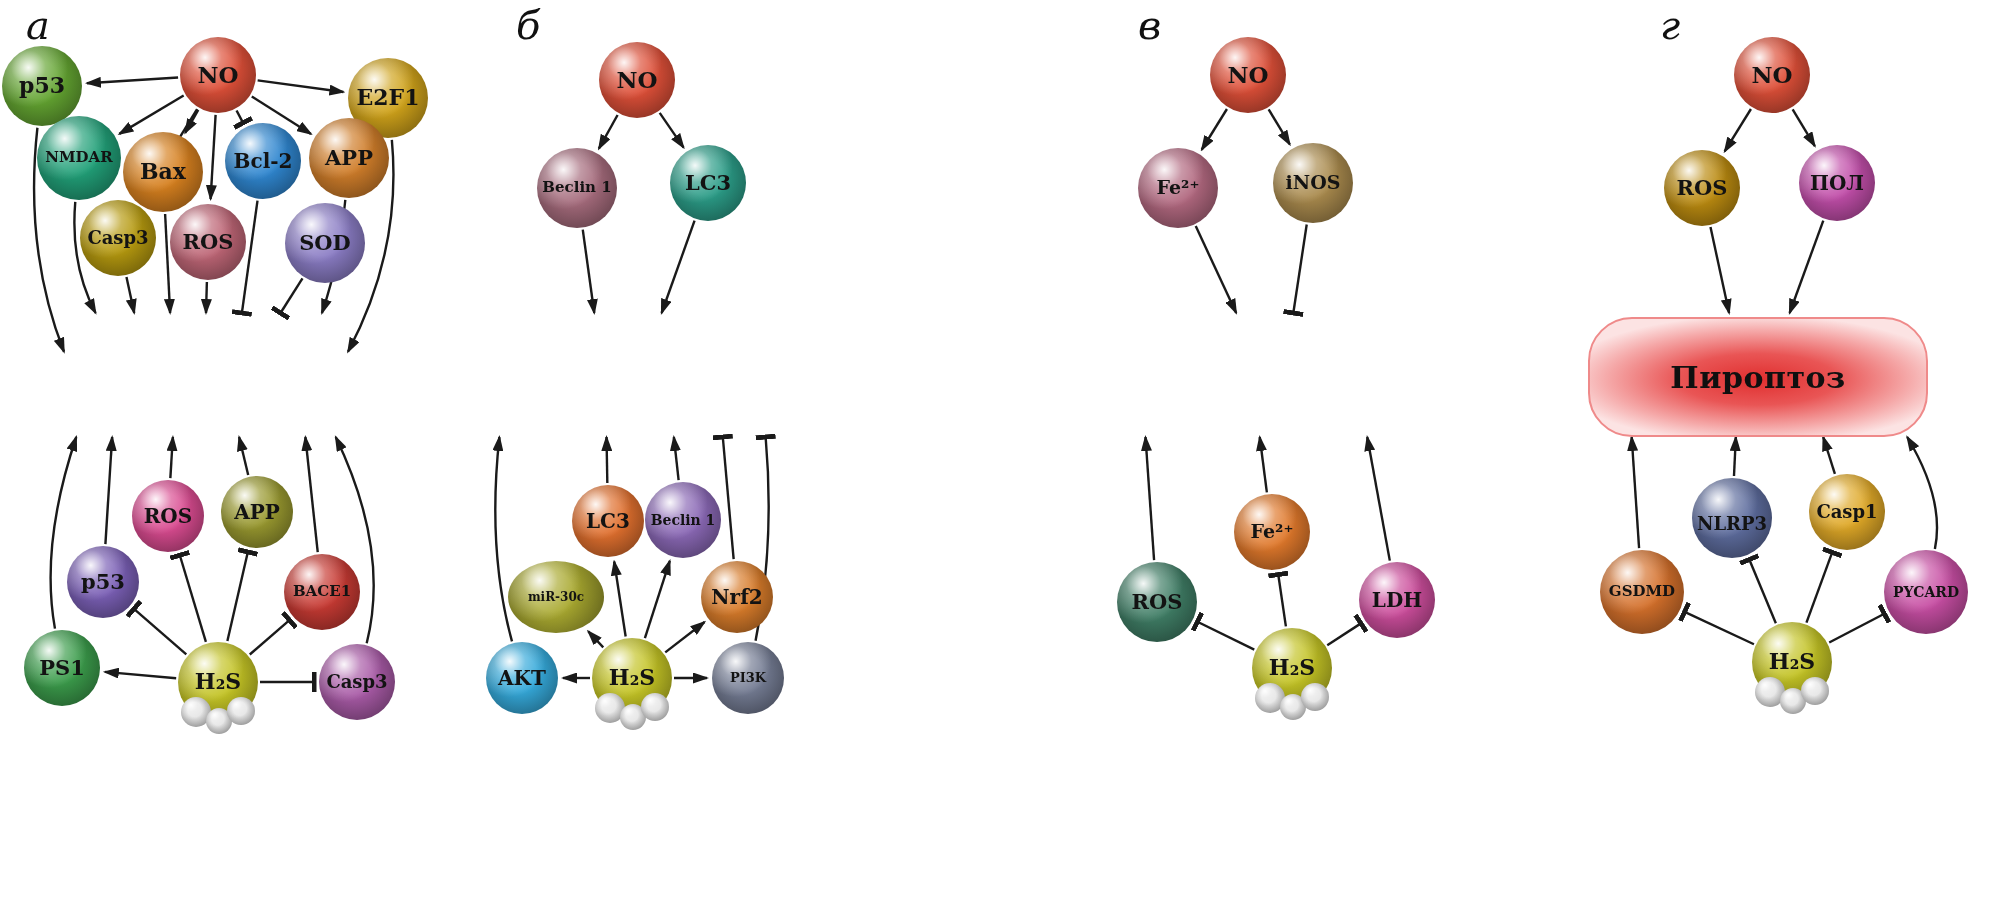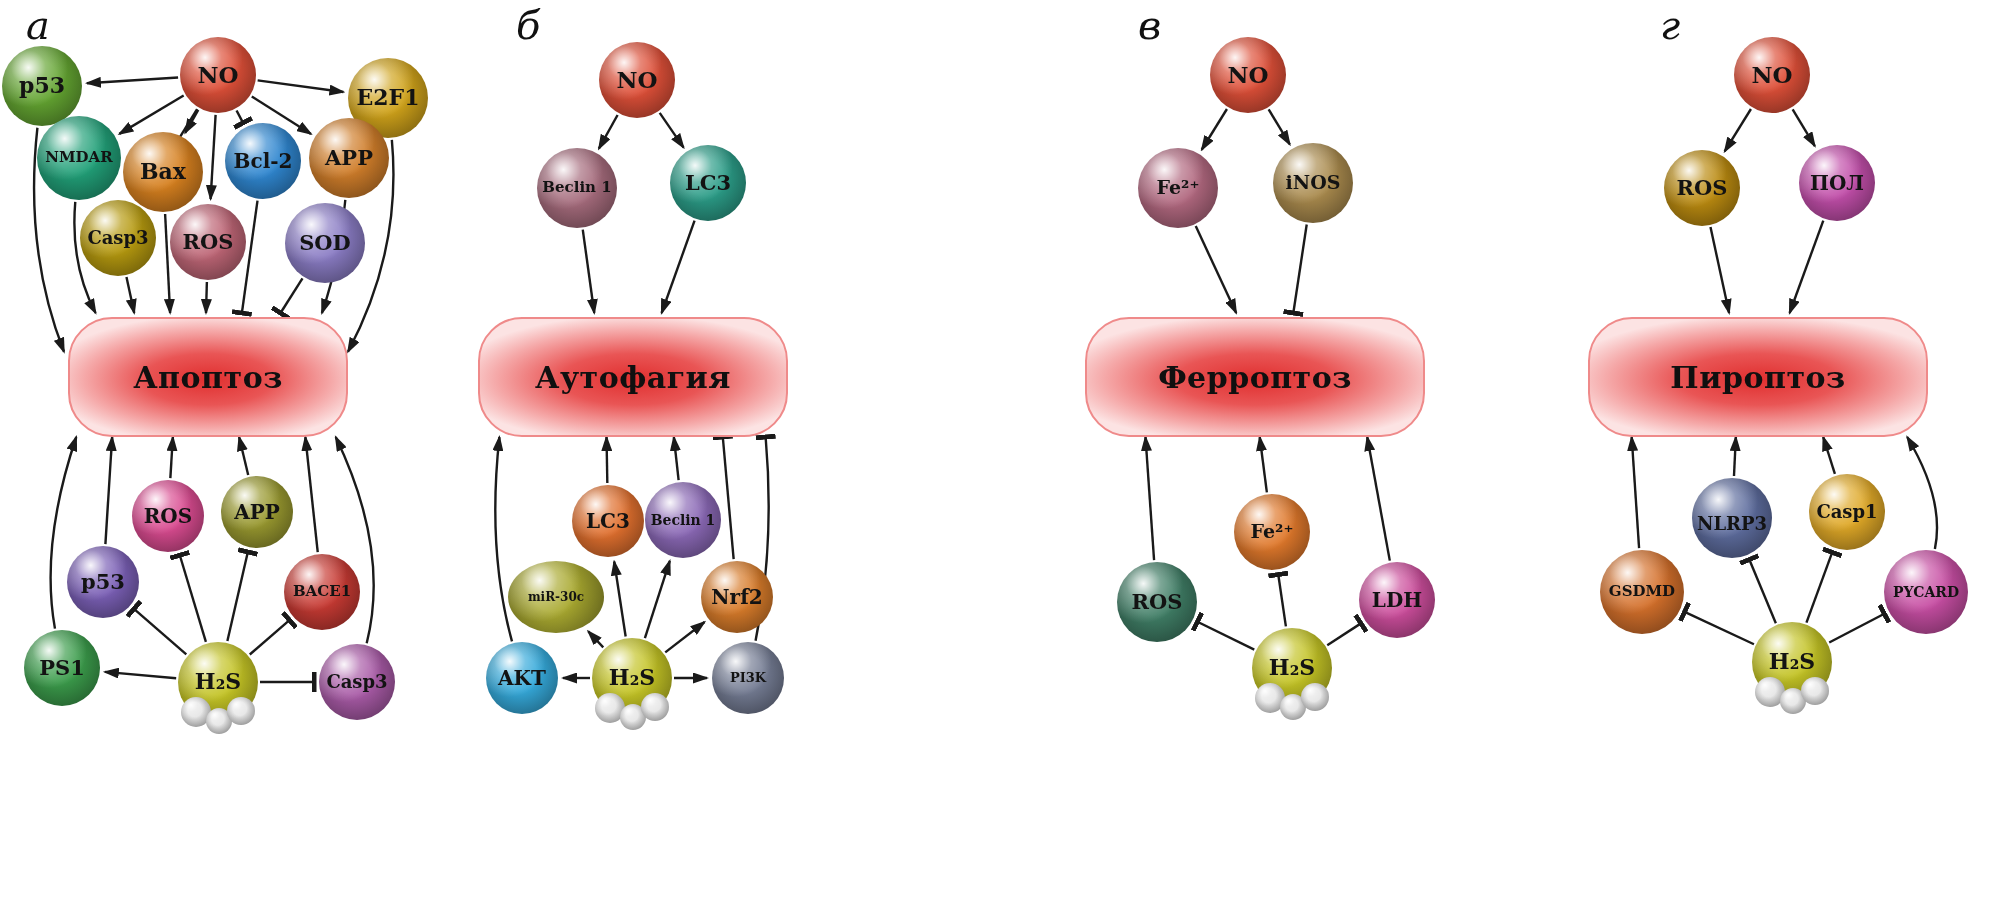--- a/index.html
+++ b/index.html
@@ -93,23 +93,20 @@
       <path d="M 1733.9888774019835 476.04711730190786 L 1735.84 437" marker-end="url(#m-arrow)"></path>
       <path d="M 1834.9012329727082 473.8736333173575 L 1823.2 437" marker-end="url(#m-arrow)"></path>
       <path d="M 1934.8991580592945 548.9093399234162 Q 1945 500 1907.2 437" marker-end="url(#m-arrow)"></path>
       <path d="M 1753.9403081201988 644.2388104560928 L 1684.5906075797775 611.8756168705628" marker-end="url(#m-tee)"></path>
       <path d="M 1775.8461538461538 623.2307692307693 L 1749.3076923076924 559.5384615384615" marker-end="url(#m-tee)"></path>
       <path d="M 1806.4586952646537 622.5671947327625 L 1832.1970500861878 552.3716815831242" marker-end="url(#m-tee)"></path>
       <path d="M 1829.226651624603 642.5532416886402 L 1884.3416041343728 613.7618485865216" marker-end="url(#m-tee)"></path>
     </svg>
   <div id="node-layer">
       <div class="panel-label" style="left: 26px; top: 2px;">а</div>
-      <div class="process-box" style="left: 68px; top: 317px; width: 276px; height: 116px;">
-        <span class="lbl">Апоптоз</span>
-      </div>
       <div class="node" style="left: 180px; top: 37px; width: 76px; height: 76px; background: radial-gradient(circle at 33% 27%, rgba(255, 255, 255, 0.95) 0%, rgba(255, 255, 255, 0.32) 22%, rgba(255, 255, 255, 0) 50%), radial-gradient(circle at 46% 42%, rgb(221, 79, 56) 30%, rgb(111, 40, 28) 100%);">
         <span class="lbl" style="font-size: 23px;">NO</span>
       </div>
       <div class="node" style="left: 2px; top: 46px; width: 80px; height: 80px; background: radial-gradient(circle at 33% 27%, rgba(255, 255, 255, 0.95) 0%, rgba(255, 255, 255, 0.32) 22%, rgba(255, 255, 255, 0) 50%), radial-gradient(circle at 46% 42%, rgb(99, 164, 49) 30%, rgb(50, 82, 25) 100%);">
         <span class="lbl" style="font-size: 22px;">p53</span>
       </div>
       <div class="node" style="left: 348px; top: 58px; width: 80px; height: 80px; background: radial-gradient(circle at 33% 27%, rgba(255, 255, 255, 0.95) 0%, rgba(255, 255, 255, 0.32) 22%, rgba(255, 255, 255, 0) 50%), radial-gradient(circle at 46% 42%, rgb(207, 162, 26) 30%, rgb(104, 81, 13) 100%);">
         <span class="lbl" style="font-size: 22px;">E2F1</span>
       </div>
       <div class="node" style="left: 37px; top: 116px; width: 84px; height: 84px; background: radial-gradient(circle at 33% 27%, rgba(255, 255, 255, 0.95) 0%, rgba(255, 255, 255, 0.32) 22%, rgba(255, 255, 255, 0) 50%), radial-gradient(circle at 46% 42%, rgb(33, 160, 120) 30%, rgb(17, 80, 60) 100%);">
@@ -151,23 +148,20 @@
       <div class="node" style="left: 319px; top: 644px; width: 76px; height: 76px; background: radial-gradient(circle at 33% 27%, rgba(255, 255, 255, 0.95) 0%, rgba(255, 255, 255, 0.32) 22%, rgba(255, 255, 255, 0) 50%), radial-gradient(circle at 46% 42%, rgb(168, 90, 166) 30%, rgb(84, 45, 83) 100%);">
         <span class="lbl" style="font-size: 18px;">Casp3</span>
       </div>
       <div class="node" style="left: 178px; top: 642px; width: 80px; height: 80px; background: radial-gradient(circle at 33% 27%, rgba(255, 255, 255, 0.95) 0%, rgba(255, 255, 255, 0.32) 22%, rgba(255, 255, 255, 0) 50%), radial-gradient(circle at 46% 42%, rgb(195, 195, 37) 30%, rgb(98, 98, 19) 100%);">
         <span class="lbl" style="font-size: 22px;">H₂S</span>
       </div>
       <div class="satellite" style="left: 181px; top: 697px; width: 30px; height: 30px; background: radial-gradient(circle at 33% 27%, rgba(255, 255, 255, 0.95) 0%, rgba(255, 255, 255, 0.32) 22%, rgba(255, 255, 255, 0) 50%), radial-gradient(circle at 46% 42%, rgb(230, 230, 230) 30%, rgb(115, 115, 115) 100%);"></div>
       <div class="satellite" style="left: 206px; top: 708px; width: 26px; height: 26px; background: radial-gradient(circle at 33% 27%, rgba(255, 255, 255, 0.95) 0%, rgba(255, 255, 255, 0.32) 22%, rgba(255, 255, 255, 0) 50%), radial-gradient(circle at 46% 42%, rgb(230, 230, 230) 30%, rgb(115, 115, 115) 100%);"></div>
       <div class="satellite" style="left: 227px; top: 697px; width: 28px; height: 28px; background: radial-gradient(circle at 33% 27%, rgba(255, 255, 255, 0.95) 0%, rgba(255, 255, 255, 0.32) 22%, rgba(255, 255, 255, 0) 50%), radial-gradient(circle at 46% 42%, rgb(230, 230, 230) 30%, rgb(115, 115, 115) 100%);"></div>
       <div class="panel-label" style="left: 516px; top: 2px;">б</div>
-      <div class="process-box" style="left: 478px; top: 317px; width: 306px; height: 116px;">
-        <span class="lbl">Аутофагия</span>
-      </div>
       <div class="node" style="left: 599px; top: 42px; width: 76px; height: 76px; background: radial-gradient(circle at 33% 27%, rgba(255, 255, 255, 0.95) 0%, rgba(255, 255, 255, 0.32) 22%, rgba(255, 255, 255, 0) 50%), radial-gradient(circle at 46% 42%, rgb(221, 79, 56) 30%, rgb(111, 40, 28) 100%);">
         <span class="lbl" style="font-size: 23px;">NO</span>
       </div>
       <div class="node" style="left: 537px; top: 148px; width: 80px; height: 80px; background: radial-gradient(circle at 33% 27%, rgba(255, 255, 255, 0.95) 0%, rgba(255, 255, 255, 0.32) 22%, rgba(255, 255, 255, 0) 50%), radial-gradient(circle at 46% 42%, rgb(165, 107, 124) 30%, rgb(83, 54, 62) 100%);">
         <span class="lbl" style="font-size: 15px;">Beclin 1</span>
       </div>
       <div class="node" style="left: 670px; top: 145px; width: 76px; height: 76px; background: radial-gradient(circle at 33% 27%, rgba(255, 255, 255, 0.95) 0%, rgba(255, 255, 255, 0.32) 22%, rgba(255, 255, 255, 0) 50%), radial-gradient(circle at 46% 42%, rgb(43, 156, 135) 30%, rgb(22, 78, 68) 100%);">
         <span class="lbl" style="font-size: 21px;">LC3</span>
       </div>
       <div class="node" style="left: 572px; top: 485px; width: 72px; height: 72px; background: radial-gradient(circle at 33% 27%, rgba(255, 255, 255, 0.95) 0%, rgba(255, 255, 255, 0.32) 22%, rgba(255, 255, 255, 0) 50%), radial-gradient(circle at 46% 42%, rgb(223, 111, 46) 30%, rgb(112, 56, 23) 100%);">
@@ -188,23 +182,20 @@
       <div class="node" style="left: 592px; top: 638px; width: 80px; height: 80px; background: radial-gradient(circle at 33% 27%, rgba(255, 255, 255, 0.95) 0%, rgba(255, 255, 255, 0.32) 22%, rgba(255, 255, 255, 0) 50%), radial-gradient(circle at 46% 42%, rgb(195, 195, 37) 30%, rgb(98, 98, 19) 100%);">
         <span class="lbl" style="font-size: 22px;">H₂S</span>
       </div>
       <div class="satellite" style="left: 595px; top: 693px; width: 30px; height: 30px; background: radial-gradient(circle at 33% 27%, rgba(255, 255, 255, 0.95) 0%, rgba(255, 255, 255, 0.32) 22%, rgba(255, 255, 255, 0) 50%), radial-gradient(circle at 46% 42%, rgb(230, 230, 230) 30%, rgb(115, 115, 115) 100%);"></div>
       <div class="satellite" style="left: 620px; top: 704px; width: 26px; height: 26px; background: radial-gradient(circle at 33% 27%, rgba(255, 255, 255, 0.95) 0%, rgba(255, 255, 255, 0.32) 22%, rgba(255, 255, 255, 0) 50%), radial-gradient(circle at 46% 42%, rgb(230, 230, 230) 30%, rgb(115, 115, 115) 100%);"></div>
       <div class="satellite" style="left: 641px; top: 693px; width: 28px; height: 28px; background: radial-gradient(circle at 33% 27%, rgba(255, 255, 255, 0.95) 0%, rgba(255, 255, 255, 0.32) 22%, rgba(255, 255, 255, 0) 50%), radial-gradient(circle at 46% 42%, rgb(230, 230, 230) 30%, rgb(115, 115, 115) 100%);"></div>
       <div class="node" style="left: 712px; top: 642px; width: 72px; height: 72px; background: radial-gradient(circle at 33% 27%, rgba(255, 255, 255, 0.95) 0%, rgba(255, 255, 255, 0.32) 22%, rgba(255, 255, 255, 0) 50%), radial-gradient(circle at 46% 42%, rgb(116, 124, 147) 30%, rgb(58, 62, 74) 100%);">
         <span class="lbl" style="font-size: 13px;">PI3K</span>
       </div>
       <div class="panel-label" style="left: 1138px; top: 2px;">в</div>
-      <div class="process-box" style="left: 1085px; top: 317px; width: 336px; height: 116px;">
-        <span class="lbl">Ферроптоз</span>
-      </div>
       <div class="node" style="left: 1210px; top: 37px; width: 76px; height: 76px; background: radial-gradient(circle at 33% 27%, rgba(255, 255, 255, 0.95) 0%, rgba(255, 255, 255, 0.32) 22%, rgba(255, 255, 255, 0) 50%), radial-gradient(circle at 46% 42%, rgb(221, 79, 56) 30%, rgb(111, 40, 28) 100%);">
         <span class="lbl" style="font-size: 23px;">NO</span>
       </div>
       <div class="node" style="left: 1138px; top: 148px; width: 80px; height: 80px; background: radial-gradient(circle at 33% 27%, rgba(255, 255, 255, 0.95) 0%, rgba(255, 255, 255, 0.32) 22%, rgba(255, 255, 255, 0) 50%), radial-gradient(circle at 46% 42%, rgb(177, 104, 127) 30%, rgb(89, 52, 64) 100%);">
         <span class="lbl" style="font-size: 19px;">Fe²⁺</span>
       </div>
       <div class="node" style="left: 1273px; top: 143px; width: 80px; height: 80px; background: radial-gradient(circle at 33% 27%, rgba(255, 255, 255, 0.95) 0%, rgba(255, 255, 255, 0.32) 22%, rgba(255, 255, 255, 0) 50%), radial-gradient(circle at 46% 42%, rgb(169, 138, 77) 30%, rgb(85, 69, 39) 100%);">
         <span class="lbl" style="font-size: 19px;">iNOS</span>
       </div>
       <div class="node" style="left: 1234px; top: 494px; width: 76px; height: 76px; background: radial-gradient(circle at 33% 27%, rgba(255, 255, 255, 0.95) 0%, rgba(255, 255, 255, 0.32) 22%, rgba(255, 255, 255, 0) 50%), radial-gradient(circle at 46% 42%, rgb(223, 120, 43) 30%, rgb(112, 60, 22) 100%);">

